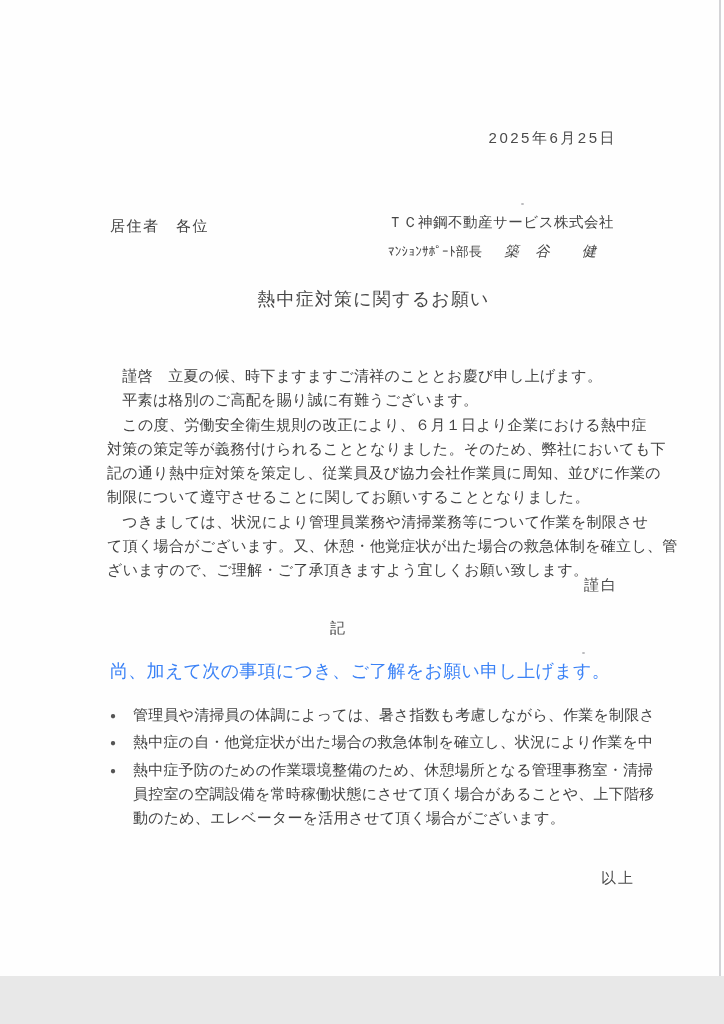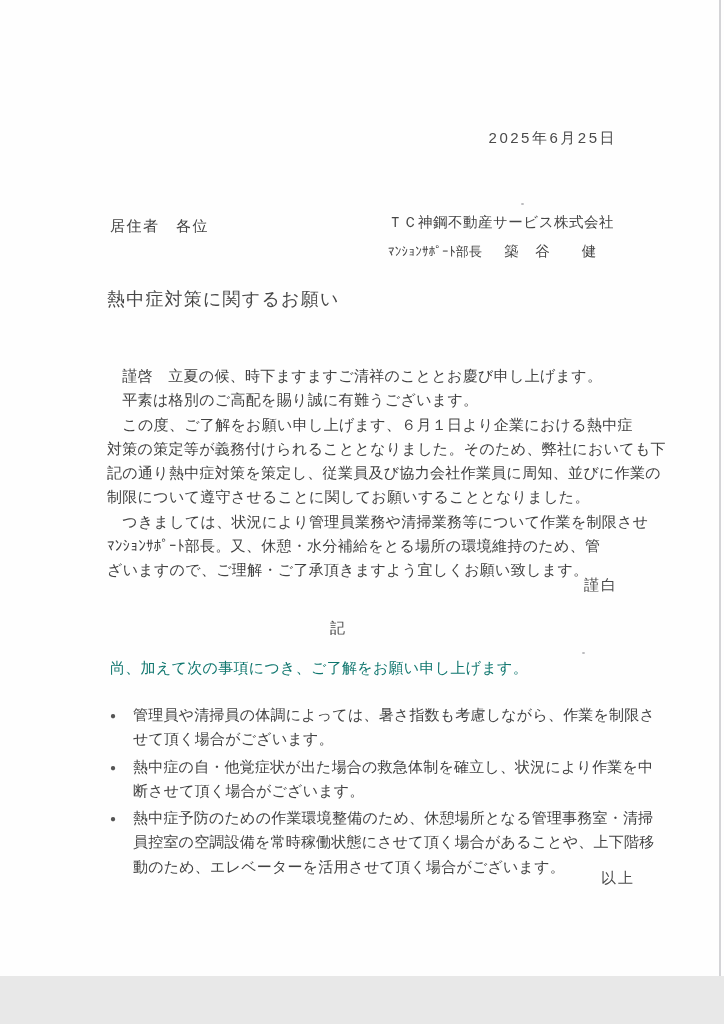--- a/index.html
+++ b/index.html
@@ -35,44 +35,44 @@
   }
   .sender{
     position:absolute;top:213px;left:388px;
     font-size:14.5px;letter-spacing:.5px;color:#454545;
   }
   .sender-position{
     position:absolute;top:242px;left:388px;
     font-size:14px;color:#454545;display:flex;align-items:baseline;
   }
   .sender-position .dept{font-size:13px;letter-spacing:.3px;}
-  .sender-position .name{font-size:14.5px;margin-left:22px;letter-spacing:1px;}
+  .sender-position .name{font-size:14.5px;margin-left:22px;letter-spacing:1px;font-style:italic;}
 
   .doc-title{
     position:absolute;top:287px;left:107px;width:533px;
-    font-size:18px;letter-spacing:1.2px;color:#474747;
+    text-align:center;font-size:18px;letter-spacing:1.2px;color:#474747;
   }
 
   .body-block{
     position:absolute;top:338px;left:107px;width:537px;
     font-size:15px;line-height:24.3px;letter-spacing:.3px;color:#424242;margin-top:26px;
   }
   .bline{white-space:nowrap;}
 
   .keigu{
     position:absolute;top:576px;right:117px;
     font-size:15px;letter-spacing:2px;color:#4a4a4a;
   }
   .record-marker{
     position:absolute;top:619px;left:330px;
     font-size:15px;color:#4a4a4a;
   }
   .note-line{
     position:absolute;top:659px;left:110px;
-    font-size:15px;letter-spacing:.3px;color:#0f766e;
+    font-size:18px;letter-spacing:.3px;color:#3b82f6;
   }
 
   .bullet-list{
     position:absolute;top:703px;left:110px;width:540px;
     font-size:15px;line-height:24.3px;letter-spacing:.2px;color:#424242;
   }
   .bullet-item{display:flex;margin-bottom:3px;}
   .bullet-dot{
     flex:0 0 23px;font-size:10px;line-height:24.3px;color:#555;
     transform:translateY(1px);
@@ -102,50 +102,48 @@
   <div class="sender-position">
     <span class="dept">ﾏﾝｼｮﾝｻﾎﾟｰﾄ部長</span>
     <span class="name">築　谷　　健</span>
   </div>
 
   <div class="doc-title">熱中症対策に関するお願い</div>
 
   <div class="body-block">
     <div class="bline">　謹啓　立夏の候、時下ますますご清祥のこととお慶び申し上げます。</div>
     <div class="bline">　平素は格別のご高配を賜り誠に有難うございます。</div>
-    <div class="bline">　この度、ご了解をお願い申し上げます、６月１日より企業における熱中症</div>
+    <div class="bline">　この度、労働安全衛生規則の改正により、６月１日より企業における熱中症</div>
     <div class="bline">対策の策定等が義務付けられることとなりました。そのため、弊社においても下</div>
     <div class="bline">記の通り熱中症対策を策定し、従業員及び協力会社作業員に周知、並びに作業の</div>
     <div class="bline">制限について遵守させることに関してお願いすることとなりました。</div>
     <div class="bline">　つきましては、状況により管理員業務や清掃業務等について作業を制限させ</div>
-    <div class="bline">ﾏﾝｼｮﾝｻﾎﾟｰﾄ部長。又、休憩・水分補給をとる場所の環境維持のため、管</div>
+    <div class="bline">て頂く場合がございます。又、休憩・他覚症状が出た場合の救急体制を確立し、管</div>
     <div class="bline">ざいますので、ご理解・ご了承頂きますよう宜しくお願い致します。</div>
   </div>
 
   <div class="keigu">謹白</div>
 
   <div class="record-marker">記</div>
 
   <div class="note-line">尚、加えて次の事項につき、ご了解をお願い申し上げます。</div>
 
   <div class="bullet-list">
 
     <div class="bullet-item">
       <span class="bullet-dot">●</span>
       <div class="bullet-lines">
         <div class="bline">管理員や清掃員の体調によっては、暑さ指数も考慮しながら、作業を制限さ</div>
-        <div class="bline">せて頂く場合がございます。</div>
       </div>
     </div>
 
     <div class="bullet-item">
       <span class="bullet-dot">●</span>
       <div class="bullet-lines">
         <div class="bline">熱中症の自・他覚症状が出た場合の救急体制を確立し、状況により作業を中</div>
-        <div class="bline">断させて頂く場合がございます。</div>
       </div>
     </div>
 
     <div class="bullet-item">
       <span class="bullet-dot">●</span>
       <div class="bullet-lines">
         <div class="bline">熱中症予防のための作業環境整備のため、休憩場所となる管理事務室・清掃</div>
         <div class="bline">員控室の空調設備を常時稼働状態にさせて頂く場合があることや、上下階移</div>
         <div class="bline">動のため、エレベーターを活用させて頂く場合がございます。</div>
       </div>

